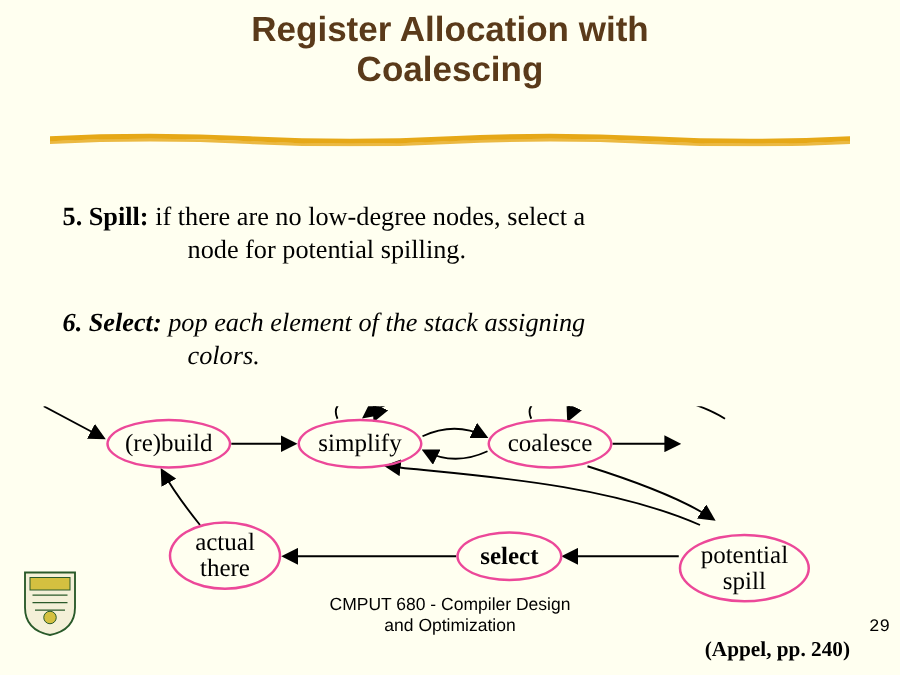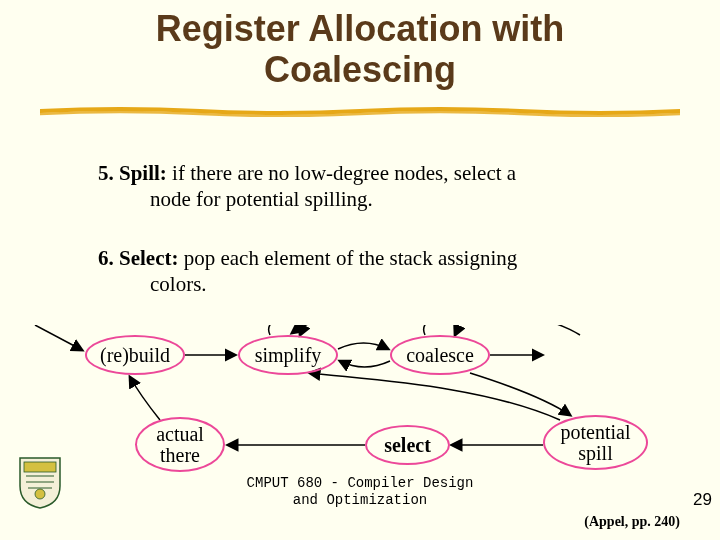--- a/index.html
+++ b/index.html
@@ -8,43 +8,43 @@
     height: 540px;
     background: #fffff0;
     font-family: Georgia, 'Times New Roman', serif;
     position: relative;
     overflow: hidden;
   }
   .title {
     text-align: center;
     font-family: Arial, Helvetica, sans-serif;
     font-weight: bold;
-    font-size: 36px;
+    font-size: 28px;
     color: #5a3a1a;
     padding-top: 8px;
     line-height: 1.15;
   }
   .title-underline {
     position: absolute;
     left: 40px;
     top: 105px;
     width: 640px;
     height: 12px;
   }
   .body-text {
     position: absolute;
     left: 50px;
     width: 620px;
     font-size: 21px;
     color: #000;
     line-height: 1.25;
   }
   .item5 { top: 160px; }
-  .item6 { top: 245px; }
-  .bold { font-weight: bold; margin-left: 48px; }
+  .item6 { top: 245px; font-style: italic; }
+  .bold { font-weight: bold; }
   .indent { display: block; padding-left: 100px; }
   
   .diagram {
     position: absolute;
     left: 0;
     top: 325px;
     width: 720px;
     height: 180px;
   }
   .node {
@@ -59,47 +59,47 @@
     text-align: center;
     line-height: 1.05;
     background: transparent;
   }
   .n-rebuild  { left: 85px;  top: 10px;  width: 100px; height: 40px; }
   .n-simplify { left: 238px; top: 10px;  width: 100px; height: 40px; }
   .n-coalesce { left: 390px; top: 10px;  width: 100px; height: 40px; }
   .n-freeze   { left: 545px; top: 10px;  width: 85px;  height: 40px; }
   .n-actual   { left: 135px; top: 92px;  width: 90px;  height: 55px; }
   .n-select   { left: 365px; top: 100px; width: 85px;  height: 40px; font-weight: bold; }
-  .n-potential{ left: 543px; top: 90px;  width: 105px; height: 55px; }
+  .n-potential{ left: 543px; top: 102px;  width: 105px; height: 55px; }
   
   .footer-course {
     position: absolute;
     left: 0;
     width: 720px;
     top: 475px;
     text-align: center;
-    font-family: Liberation Mono, monospace;
+    font-family: Liberation Sans, sans-serif;
     font-size: 14px;
     color: #000;
     line-height: 1.2;
   }
   .citation {
     position: absolute;
     right: 40px;
     bottom: 10px;
     font-family: 'Times New Roman', serif;
     font-weight: bold;
-    font-size: 14px;
+    font-size: 17px;
   }
   .page-num {
     position: absolute;
     right: 8px;
     bottom: 30px;
-    font-family: Liberation Sans, sans-serif;
-    font-size: 17px;
+    font-family: Liberation Mono, monospace;
+    font-size: 14px;
   }
   .crest {
     position: absolute;
     left: 18px;
     bottom: 30px;
     width: 44px;
     height: 54px;
   }
   svg.arrows {
     position: absolute;

